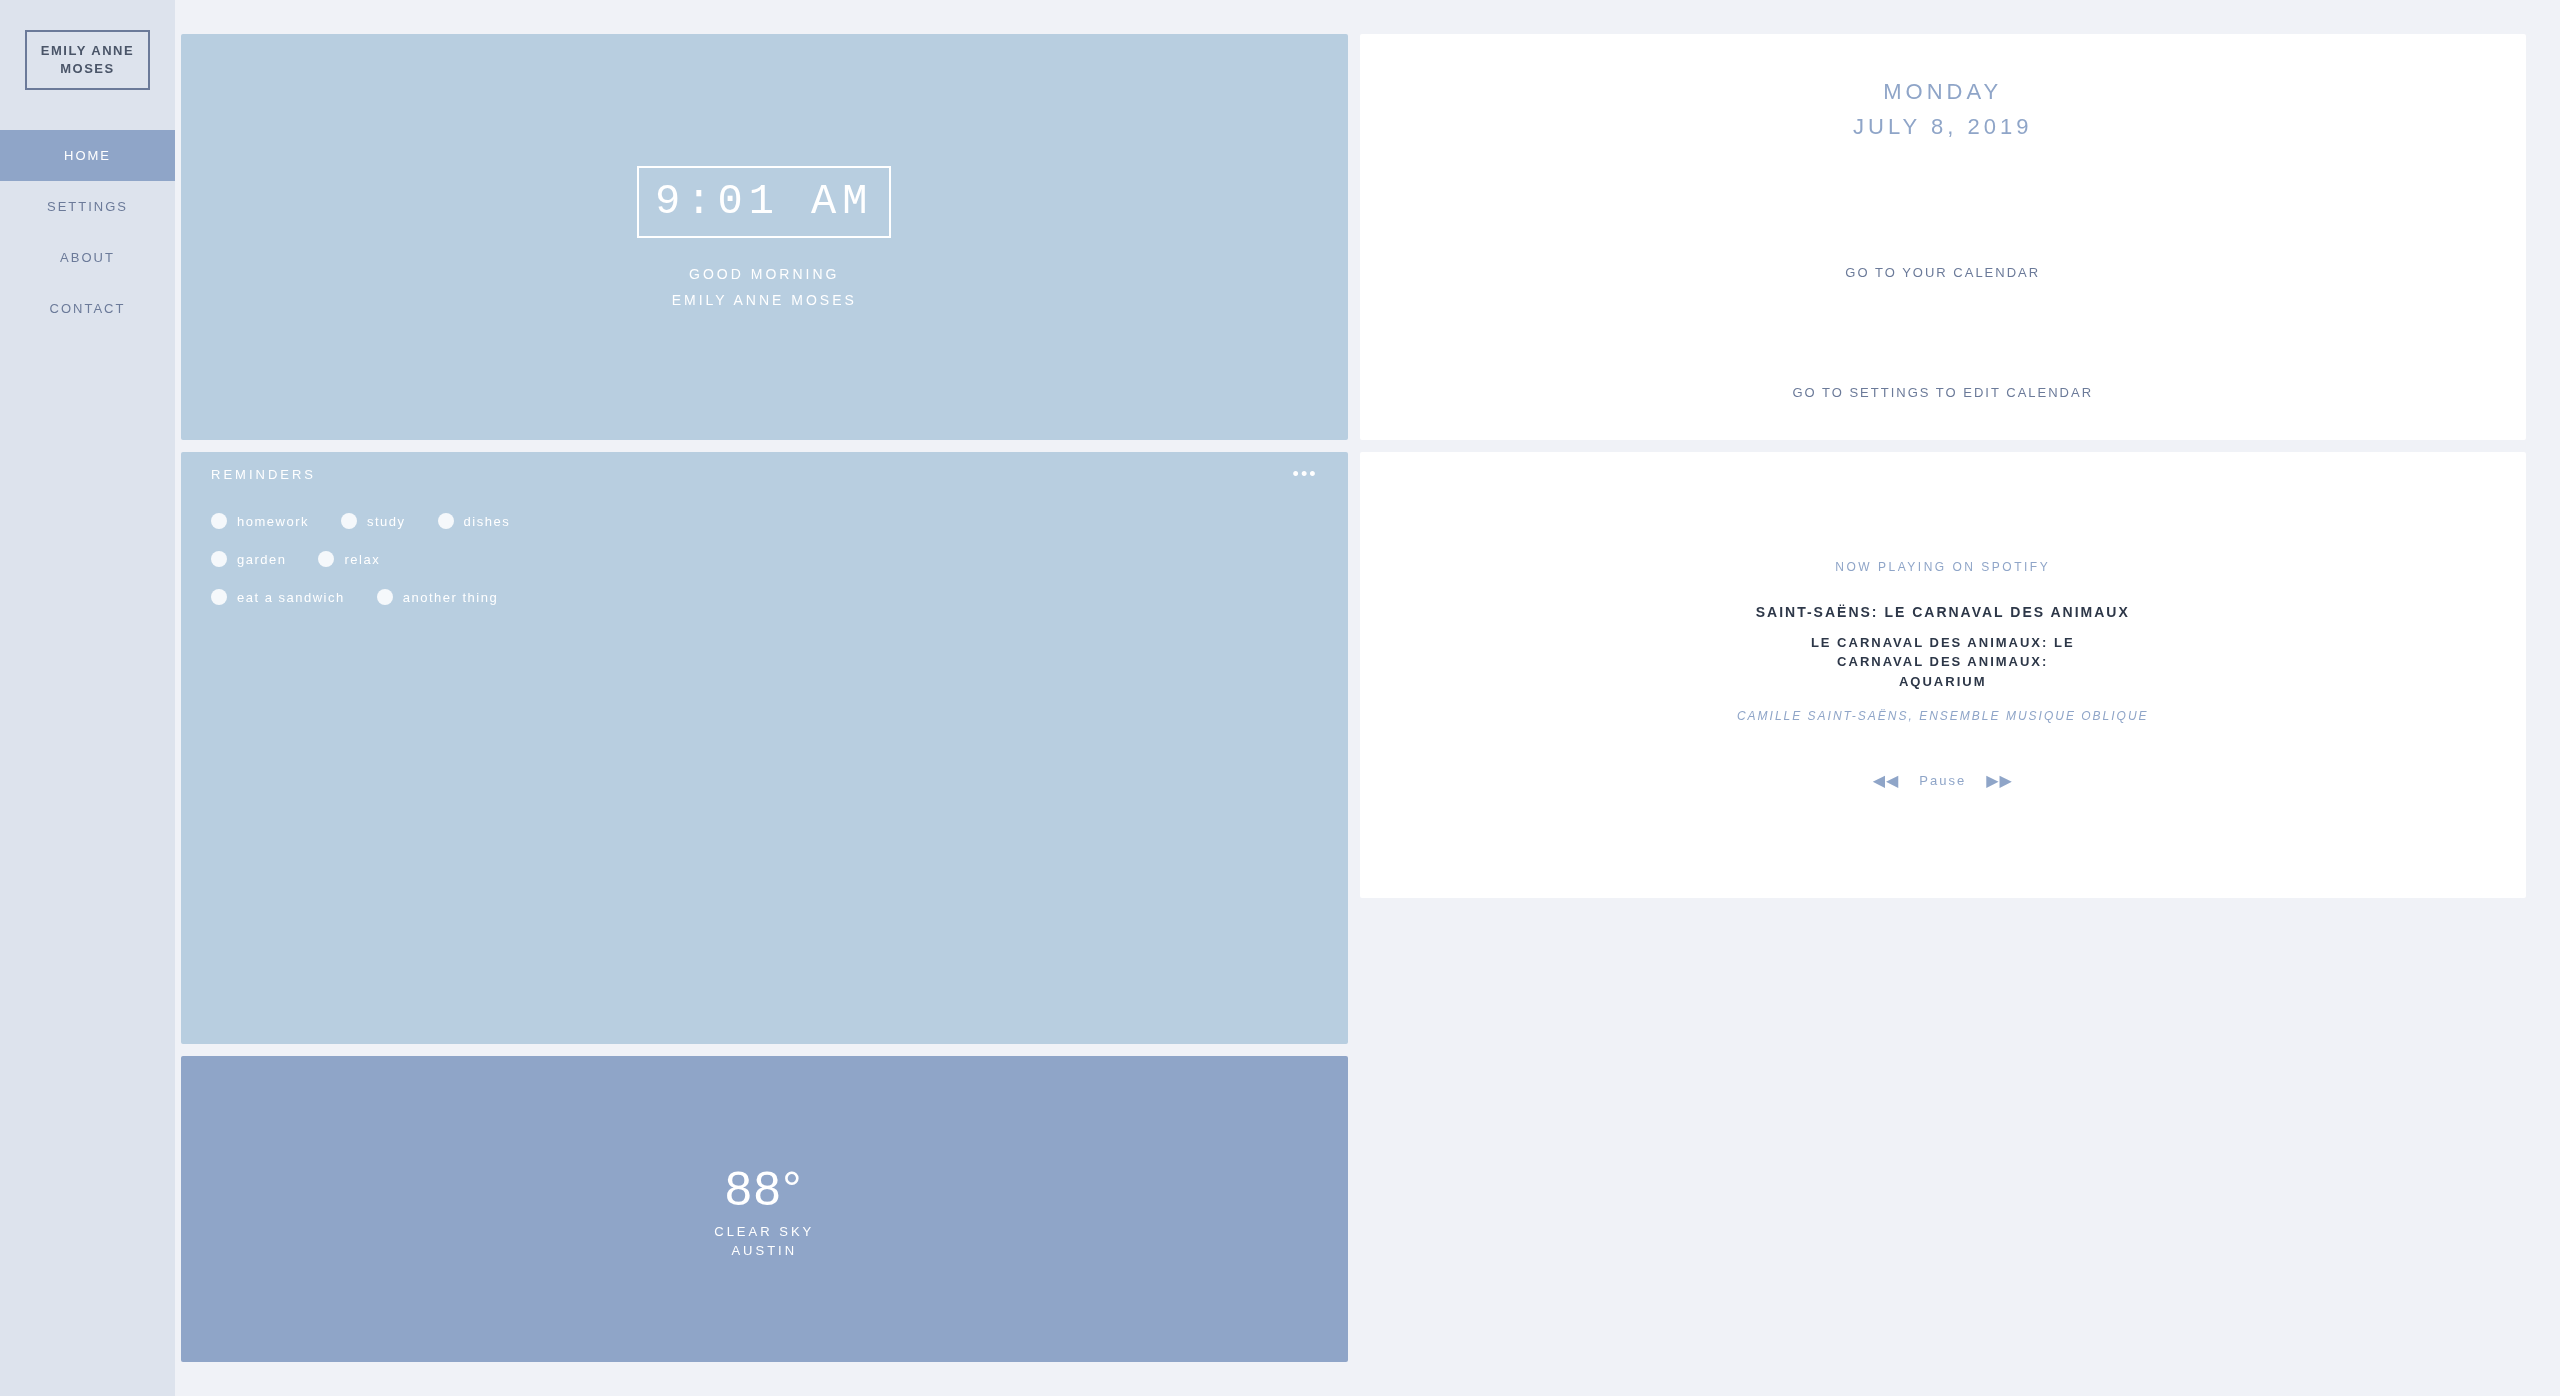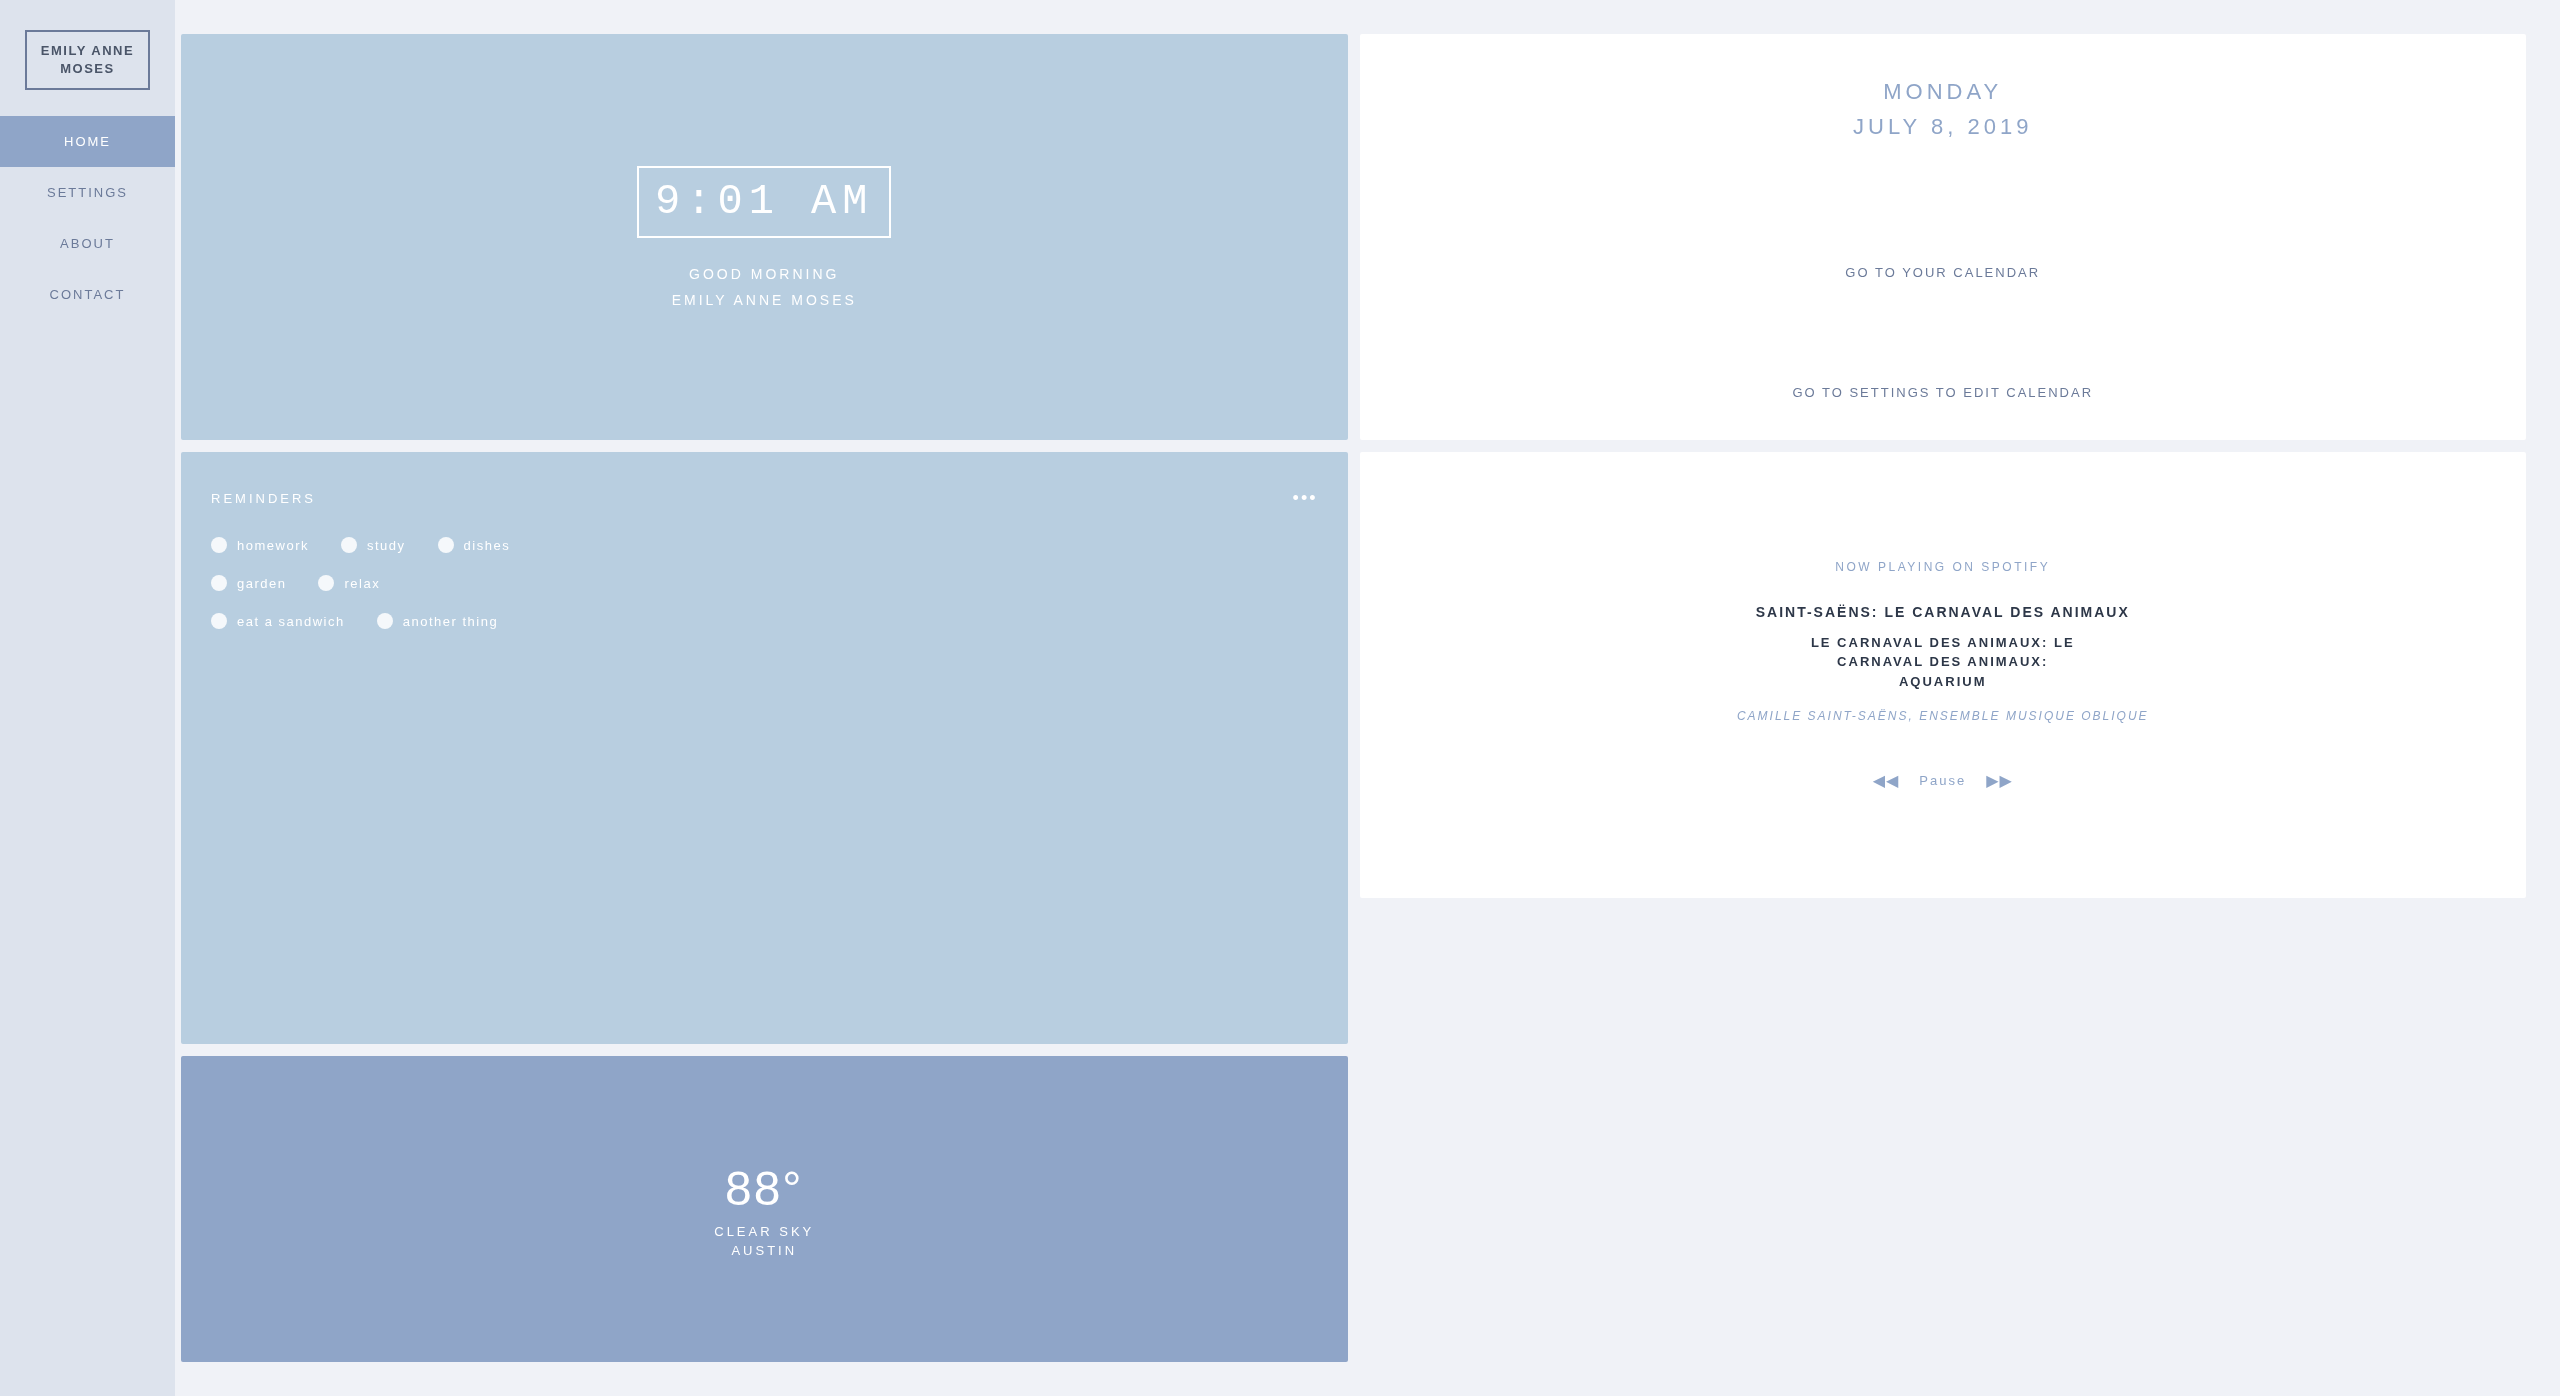--- a/index.html
+++ b/index.html
@@ -23,21 +23,21 @@
     }
 
     #user-name-box {
       border: 2px solid #6b7a99;
       padding: 10px 14px;
       text-align: center;
       font-size: 13px;
       font-weight: bold;
       letter-spacing: 1.5px;
       color: #4a5568;
-      margin-bottom: 26px;
+      margin-bottom: 40px;
       line-height: 1.4;
     }
 
     .nav-item {
       width: 100%;
       text-align: center;
       padding: 18px 0;
       font-size: 13px;
       letter-spacing: 2px;
       color: #6b7a99;
@@ -204,21 +204,21 @@
       letter-spacing: 2px;
       color: #8fa5c8;
       background: none;
       border: none;
       cursor: pointer;
     }
 
     
     #card-reminders {
       background: #b8cee0;
-      padding: 36px 30px;
+      padding: 12px 30px;
       min-height: 300px;
       position: relative;
     }
 
     #reminders-header {
       display: flex;
       justify-content: space-between;
       align-items: center;
       margin-bottom: 28px;
     }

